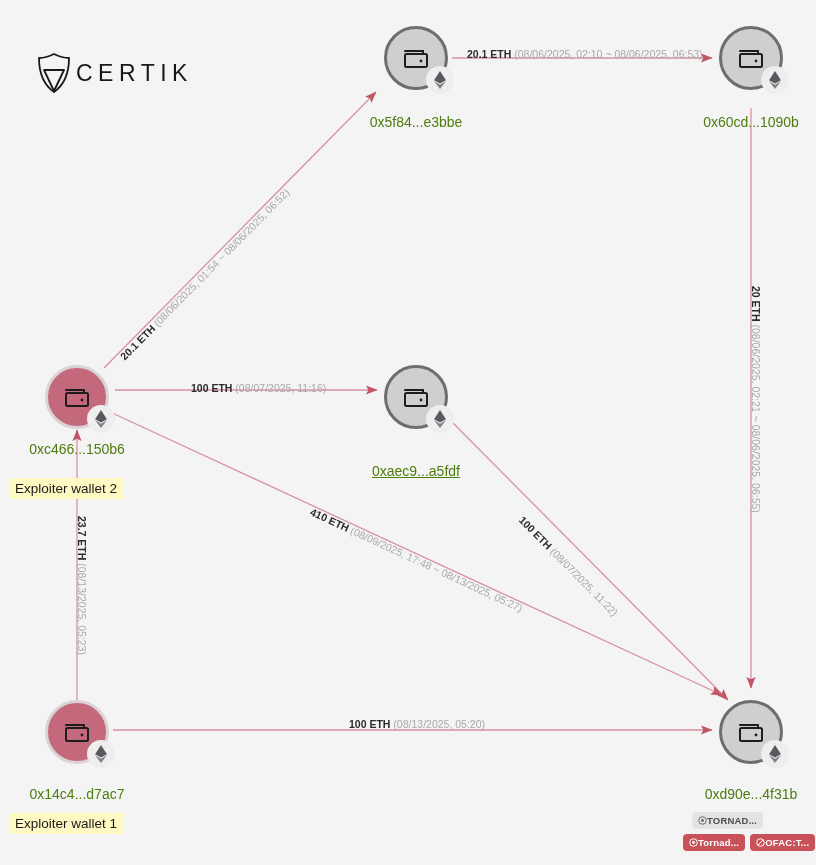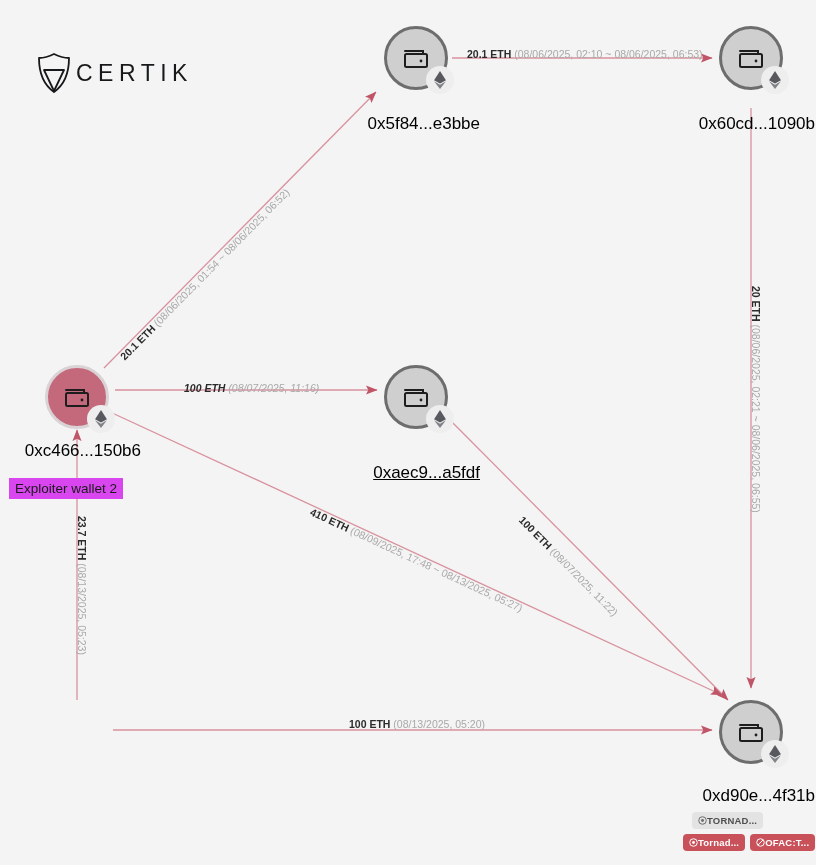--- a/index.html
+++ b/index.html
@@ -38,28 +38,28 @@
   .eth-badge{
     position:absolute;right:-6px;bottom:-4px;
     width:28px;height:28px;border-radius:50%;
     background:#eeeeee;
     display:flex;align-items:center;justify-content:center;
   }
   .eth-badge svg{width:14px;height:18px;display:block;}
 
   .node-label{
     position:absolute;
-    font-size:17px;color:#000000;
+    font-size:14px;color:#4d7c0f;
     white-space:nowrap;
-    text-align:right;
+    text-align:center;
     font-family:"Liberation Sans", sans-serif;
   }
   .node-tag{
     position:absolute;
-    background:#d946ef;
+    background:#fef9c3;
     font-size:13.5px;color:#1a1a1a;
     padding:3px 6px;
     white-space:nowrap;
     font-family:"Liberation Sans", sans-serif;
   }
 
   
   .badge-row{position:absolute;display:flex;gap:5px;white-space:nowrap;}
   .badge{
     display:inline-flex;align-items:center;gap:0;
@@ -124,21 +124,21 @@
   <div class="edge-label" style="left:467px;top:48px;">
     <span class="amt">20.1 ETH</span>
     <span class="time">(08/06/2025, 02:10 ~ 08/06/2025, 06:53)</span>
   </div>
 
   <div class="edge-label" style="left:756px;top:280px;transform:rotate(90deg);">
     <span class="amt">20 ETH</span>
     <span class="time">(08/06/2025, 02:21 ~ 08/06/2025, 06:55)</span>
   </div>
 
-  <div class="edge-label" style="left:184px;top:382px;font-style:italic;">
+  <div class="edge-label" style="left:191px;top:382px;">
     <span class="amt">100 ETH</span>
     <span class="time">(08/07/2025, 11:16)</span>
   </div>
 
   <div class="edge-label" style="left:521px;top:512px;transform:rotate(45.2deg);">
     <span class="amt">100 ETH</span>
     <span class="time">(08/07/2025, 11:22)</span>
   </div>
 
   <div class="edge-label" style="left:311px;top:505px;transform:rotate(24.8deg);">
@@ -218,20 +218,37 @@
     </div>
     <div class="eth-badge">
       <svg viewBox="0 0 14 20">
           <path d="M7 0 L13.6 10.2 L7 14 L0.4 10.2 Z" fill="#57595e"></path>
           <path d="M7 15.3 L13.6 11.5 L7 20 L0.4 11.5 Z" fill="#808387"></path>
         </svg>
     </div>
     <div class="node-label" style="left:-32px;top:98px;width:128px;text-decoration:underline;">0xaec9...a5fdf</div>
   </div>
 
+  <div class="node" style="left:45px;top:700px;">
+    <div class="node-circle exploiter">
+      <svg class="wallet-ico" viewBox="0 0 28 26">
+        <path d="M3 6 H21 V9" stroke="#1d1d1d" stroke-width="2" fill="none" stroke-linecap="round"></path>
+        <rect x="3" y="9" width="22" height="13" rx="1.5" stroke="#1d1d1d" stroke-width="2" fill="none"></rect>
+        <circle cx="19" cy="16" r="1.4" fill="#1d1d1d"></circle>
+      </svg>
+    </div>
+    <div class="eth-badge">
+      <svg viewBox="0 0 14 20">
+          <path d="M7 0 L13.6 10.2 L7 14 L0.4 10.2 Z" fill="#57595e"></path>
+          <path d="M7 15.3 L13.6 11.5 L7 20 L0.4 11.5 Z" fill="#808387"></path>
+        </svg>
+    </div>
+    <div class="node-label" style="left:-32px;top:86px;width:128px;">0x14c4...d7ac7</div>
+    <div class="node-tag" style="left:-36px;top:113px;">Exploiter wallet 1</div>
+  </div>
 
   <div class="node" style="left:719px;top:700px;">
     <div class="node-circle normal">
       <svg class="wallet-ico" viewBox="0 0 28 26">
         <path d="M3 6 H21 V9" stroke="#1d1d1d" stroke-width="2" fill="none" stroke-linecap="round"></path>
         <rect x="3" y="9" width="22" height="13" rx="1.5" stroke="#1d1d1d" stroke-width="2" fill="none"></rect>
         <circle cx="19" cy="16" r="1.4" fill="#1d1d1d"></circle>
       </svg>
     </div>
     <div class="eth-badge">

